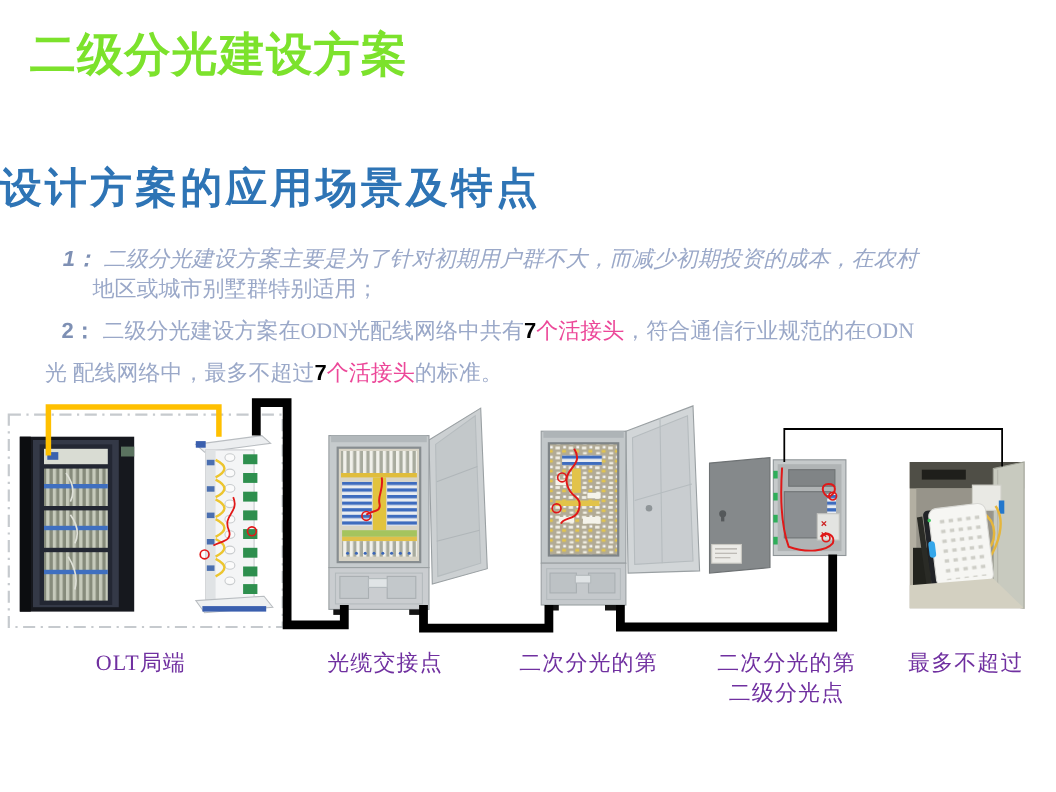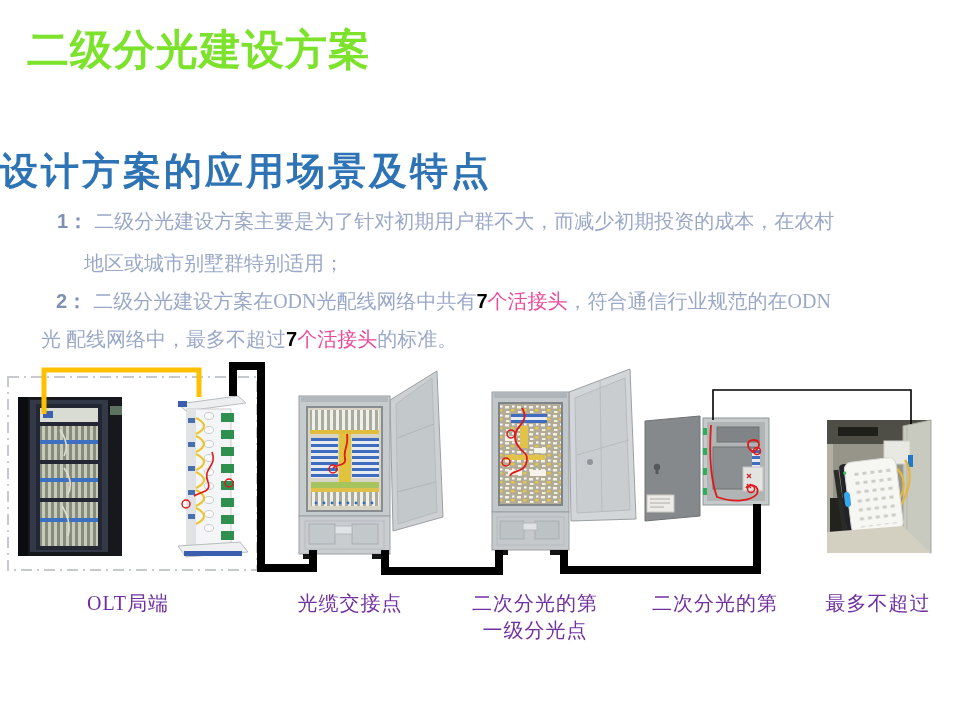--- a/index.html
+++ b/index.html
@@ -17,21 +17,21 @@
   .diagram-svg{left:0;top:355px;}
   .lbl{top:590px;transform:translateX(-50%);color:#7030A0;font-size:20px;
        letter-spacing:1px;text-align:center;line-height:27px;white-space:nowrap;}
 </style>
 </head>
 <body>
 
 <div class="abs slide-title">二级分光建设方案</div>
 <div class="abs main-heading">设计方案的应用场景及特点</div>
 
-<div class="abs body-line" style="left:57px;top:210px;"><span class="num">1：</span><span>二级分光建设方案主要是为了针对初期用户群不大，而减少初期投资的成本，在农村</span></div>
+<div class="abs body-line" style="left:57px;top:225px;font-style:italic;"><span class="num">1：</span><span>二级分光建设方案主要是为了针对初期用户群不大，而减少初期投资的成本，在农村</span></div>
 <div class="abs body-line" style="left:67px;top:252px;margin-left:17px;"><span>地区或城市别墅群特别适用；</span></div>
 <div class="abs body-line" style="left:56px;top:290px;"><span class="num">2：</span><span>二级分光建设方案在ODN光配线网络中共有</span><span class="hlnum">7</span><span class="hl">个活接头</span><span>，符合通信行业规范的在ODN</span></div>
 <div class="abs body-line" style="left:41px;top:328px;"><span>光 配线网络中，最多不超过</span><span class="hlnum">7</span><span class="hl">个活接头</span><span>的标准。</span></div>
 
 <svg class="abs diagram-svg" width="960" height="310" viewBox="0 355 960 310" xmlns="http://www.w3.org/2000/svg">
   <defs>
     <pattern id="comb" width="6" height="20" patternUnits="userSpaceOnUse">
       <rect width="6" height="20" fill="#f0f0ea"></rect>
         <rect x="3" width="3" height="20" fill="#a8ab9e"></rect>
     </pattern>
@@ -225,20 +225,20 @@
 </svg>
 
 <div class="abs lbl" style="left:128px;">
     <div>OLT局端</div>
   </div>
 <div class="abs lbl" style="left:350px;">
     <div>光缆交接点</div>
   </div>
 <div class="abs lbl" style="left:535px;">
     <div>二次分光的第</div>
-    <div>一级分光点</div>
   </div>
 <div class="abs lbl" style="left:715px;">
     <div>二次分光的第</div>
+    <div>二级分光点</div>
   </div>
 <div class="abs lbl" style="left:878px;">
     <div>最多不超过</div>
   </div>
 
 </body></html>

